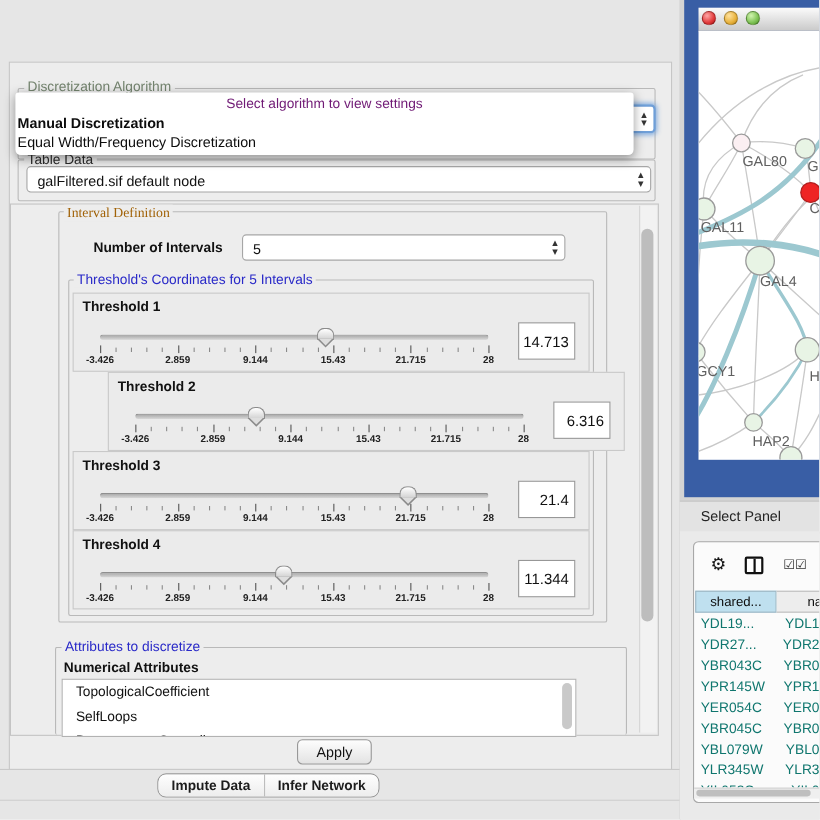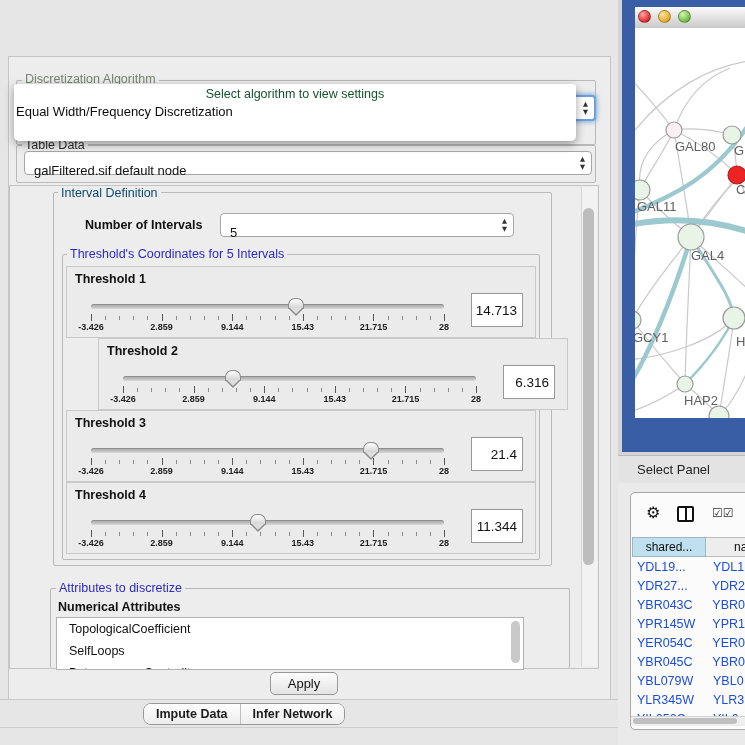--- a/index.html
+++ b/index.html
@@ -23,38 +23,38 @@
     color:#1c1c1c;background:linear-gradient(#fefefe,#ededed);border-left:1px solid #bdbdbd;}
   .seg:first-child{border-left:none;}
   .seg.sel{background:#6a6a6a;color:#d8d8d8;}
   .net-ico{margin-right:6px;width:10px;height:14px;}
 
   
   #content-panel{left:8px;top:56px;width:601px;height:642px;background:#ededed;border:1px solid #c6c6c6;}
 
   .grp{border:1px solid #b9b9b9;border-radius:2px;background:transparent;}
   .grp-title{position:absolute;font-size:12.5px;background:#ededed;padding:0 3px;white-space:nowrap;}
-  .t-green{color:#0c4a6e;}
+  .t-green{color:#a16207;font-family:Liberation Serif, serif;}
   .t-blue{color:#2a2ac8;}
   .t-gray{color:#74846f;}
   .t-dark{color:#2d2d2d;}
 
   
   .combo{background:#fff;border:1px solid #a6a6a6;border-radius:4px;font-size:13px;color:#111;}
-  .combo .val{position:absolute;left:9px;top:8px;bottom:0;line-height:21px;white-space:nowrap;}
+  .combo .val{position:absolute;left:9px;top:2px;bottom:0;line-height:21px;white-space:nowrap;}
   .stepper{position:absolute;right:6px;top:50%;transform:translateY(-50%);
     display:flex;flex-direction:column;gap:1px;font-size:6.5px;color:#333;line-height:1;
     font-family:"DejaVu Sans",sans-serif;}
   #combo-algo{left:24px;top:95px;width:568px;height:22px;border:2px solid #6f9fd8;
     box-shadow:0 0 5px 1px rgba(110,160,220,.85);}
 
   
   #popup{left:14px;top:84px;width:562px;height:57px;background:#fff;
     border-radius:3px 3px 5px 5px;box-shadow:0 3px 10px rgba(0,0,0,.38);z-index:30;}
-  #popup .hint{height:19px;line-height:20px;text-align:center;font-size:12.5px;color:#14532d;}
+  #popup .hint{height:19px;line-height:20px;text-align:center;font-size:12.5px;color:#701a75;}
   #popup .opt{height:18px;line-height:18px;padding-left:2px;font-size:13px;color:#0c0c0c;white-space:nowrap;}
   #popup .opt.b{font-weight:bold;}
 
   
   #scroll-frame{left:9px;top:185px;width:588px;height:482px;border:1px solid #c4c4c4;}
   #vscroll-track{left:581px;top:187px;width:15px;height:479px;background:#f2f2f2;border-left:1px solid #d4d4d4;}
   #vscroll-thumb{left:583px;top:208px;width:11px;height:357px;background:#bdbdbd;border-radius:6px;}
 
   
   .th-row{left:66px;width:468px;height:70px;background:#ebebeb;border:1px solid #c9c9c9;}
@@ -109,21 +109,21 @@
   #gear-ico{left:646px;top:504px;font-size:16px;line-height:18px;color:#161616;font-family:"DejaVu Sans",sans-serif;}
   #split-ico{left:677px;top:506px;width:13px;height:12px;border:2px solid #101010;border-radius:2px;background:#fff;}
   #split-ico::after{content:"";position:absolute;left:50%;top:0;bottom:0;width:2px;background:#101010;transform:translateX(-50%);}
   #check-ico{left:712px;top:506px;font-size:12px;color:#333;font-family:"DejaVu Sans",sans-serif;}
   #tp-header{left:632px;top:537px;height:20px;display:flex;font-size:12px;color:#0d0d0d;}
   #tp-h1{width:74px;background:#bfe0ef;border:1px solid #9db6c2;box-sizing:border-box;
     text-align:center;line-height:18px;}
   #tp-h2{width:60px;background:#ededed;border:1px solid #bcbcbc;border-left:none;box-sizing:border-box;
     line-height:18px;padding-left:28px;}
   #tp-rows{left:632px;top:558px;width:113px;height:158px;overflow:hidden;}
-  .tp-row{display:flex;height:19px;line-height:19px;font-size:12.5px;color:#1d4ed8;}
+  .tp-row{display:flex;height:19px;line-height:19px;font-size:12.5px;color:#0f766e;justify-content:space-between;}
   .tp-c1{width:74px;padding-left:5px;box-sizing:border-box;white-space:nowrap;overflow:hidden;}
   .tp-c2{padding-left:7px;white-space:nowrap;}
   #tp-hscroll{left:631px;top:716px;width:114px;height:9px;background:#efefef;border-top:1px solid #d2d2d2;}
   #tp-hthumb{position:absolute;left:2px;top:1px;width:104px;height:6px;background:#bfbfbf;border-radius:3px;}
 
   svg text{font-family:"Liberation Sans",sans-serif;}
 </style>
 </head>
 <body>
 
@@ -362,20 +362,21 @@
           <span>Impute Data</span>
         </div>
       <div class="seg">
           <span>Infer Network</span>
         </div>
     </div>
     <div class="abs hline" style="left:0;top:727px;width:618px;background:#cfcfcf;"></div>
 
     <div id="popup" class="abs">
       <div class="hint">Select algorithm to view settings</div>
+      <div class="opt b">Manual Discretization</div>
       <div class="opt">Equal Width/Frequency Discretization</div>
     </div>
   </div>
 
   <div id="right-bg" class="abs"></div>
 
   <div id="net-frame" class="abs"></div>
   <div id="net-titlebar" class="abs">
     <div id="light-red" class="light"></div>
     <div id="light-yellow" class="light"></div>

